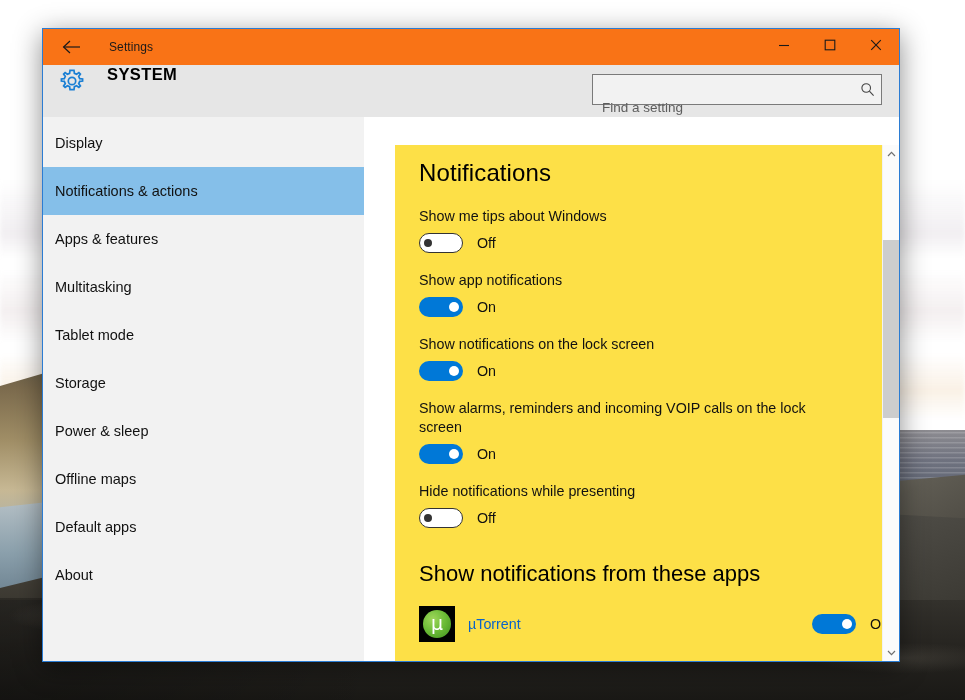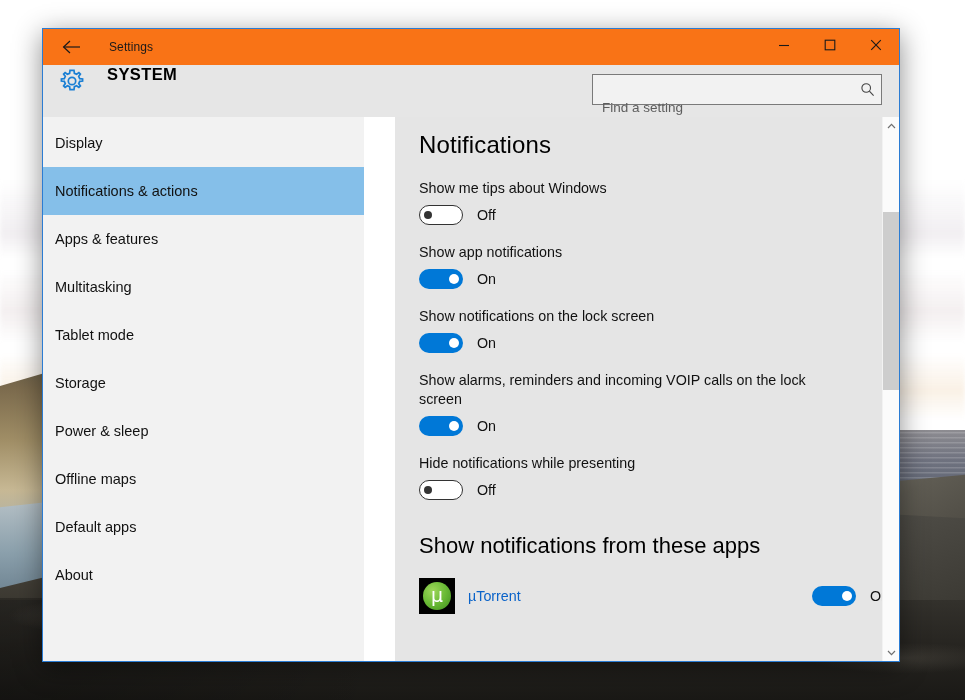--- a/index.html
+++ b/index.html
@@ -218,22 +218,23 @@
     color: #111;
     cursor: pointer;
     box-sizing: border-box;
   }
   .nav-item.selected { background: #85bfe9; }
 
   
   #content-wrap {
     flex: 1;
     position: relative;
-    background: #e5e5e5;
+    background: #fde047;
     overflow: hidden;
+    margin-top: 28px;
   }
   #content {
     padding: 14px 0 0 24px;
     box-sizing: border-box;
     width: 100%;
     height: 100%;
   }
   #section-title {
     font-size: 24px;
     color: #000;

